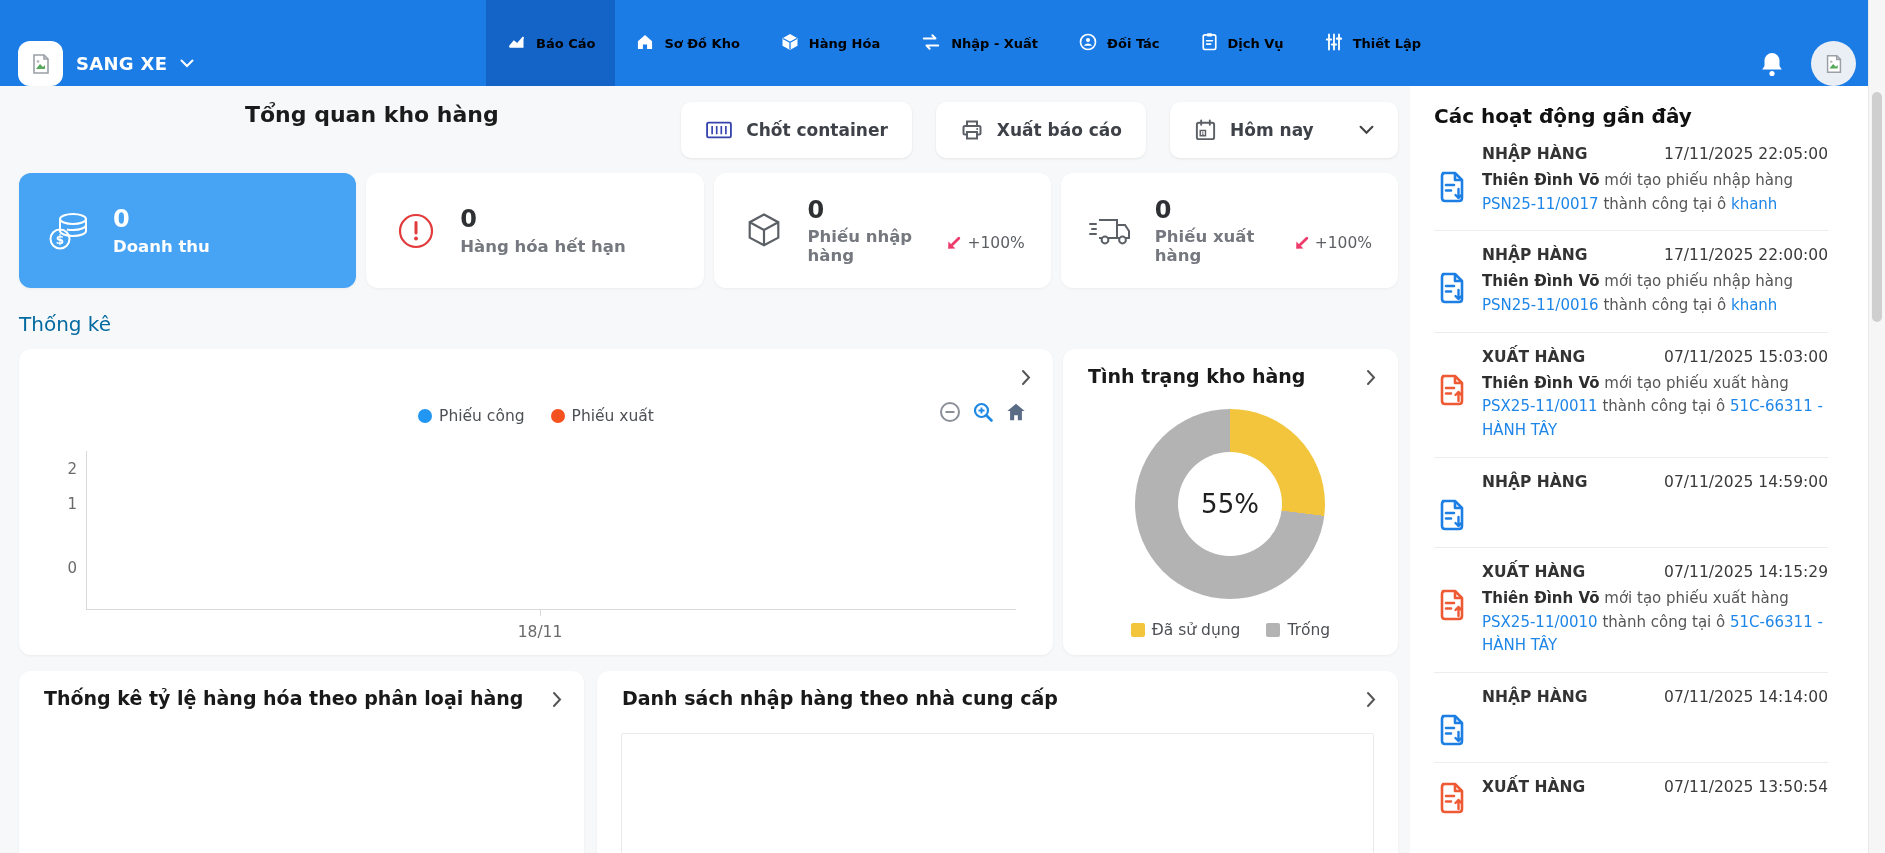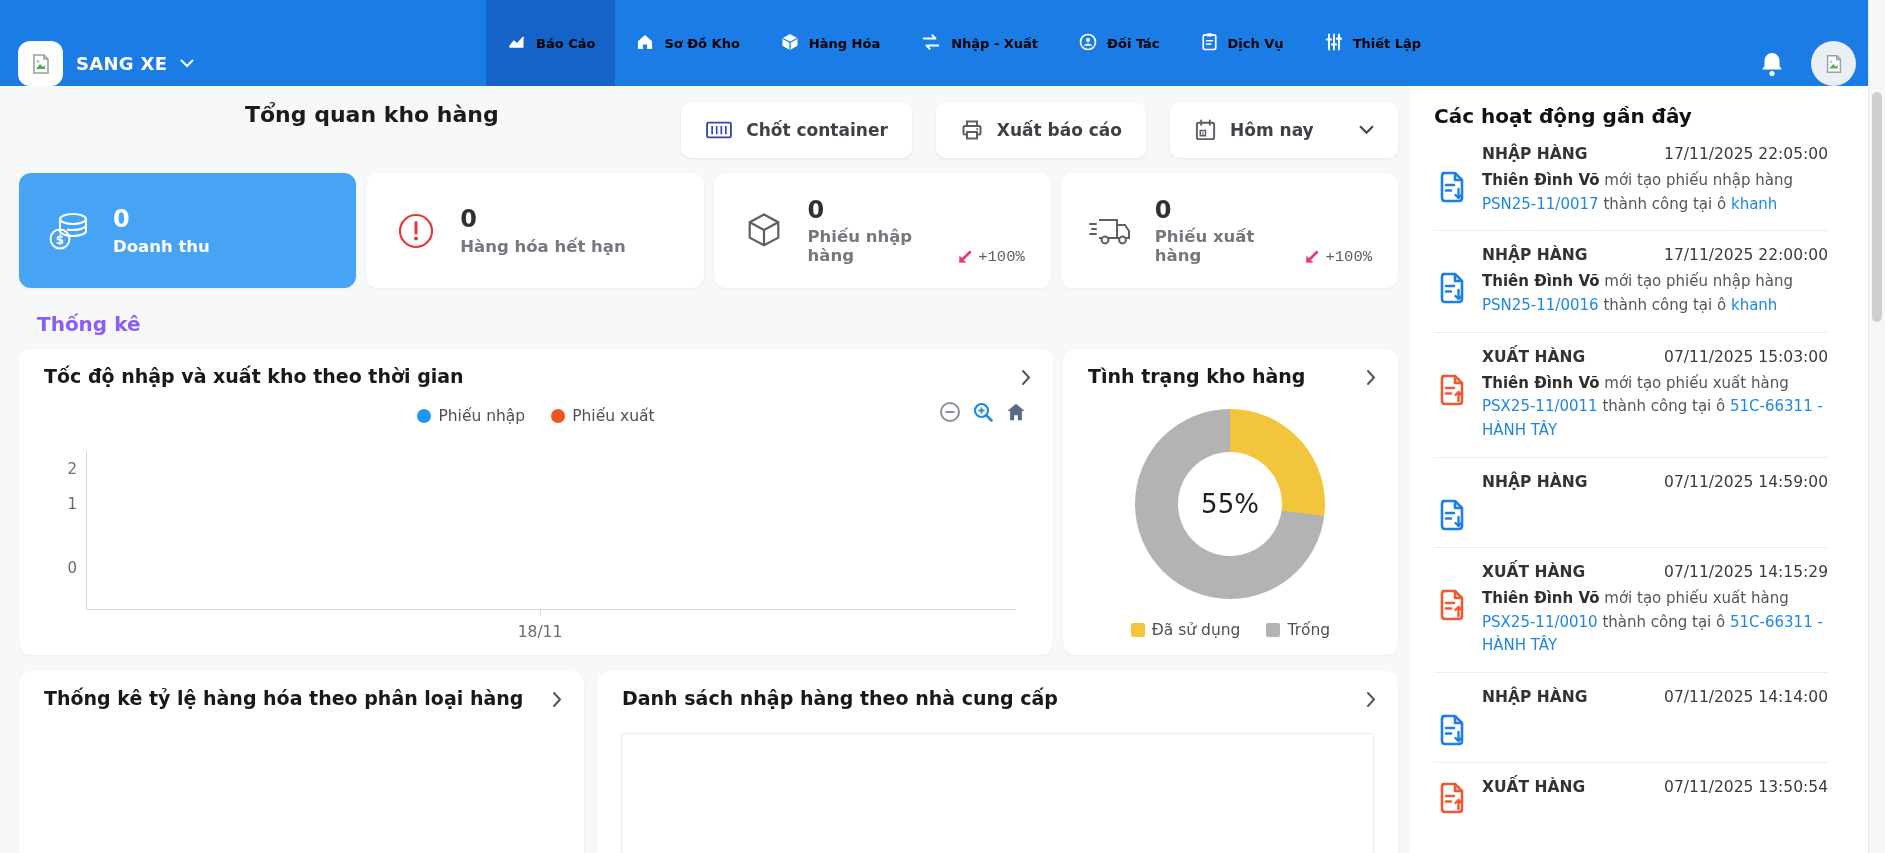--- a/index.html
+++ b/index.html
@@ -37,24 +37,24 @@
   
   .stats-row { display:flex; gap:10px; margin-top:15px; }
   .stat-card { flex:1; background:#fff; border-radius:12px; height:115px; display:flex;
     align-items:center; padding:0 26px; box-shadow:0 1px 3px rgba(0,0,0,.05); cursor:pointer; }
   .stat-card.primary { background:#47a3f3; }
   .stat-ico { width:48px; height:48px; margin-right:20px; flex:none; display:flex;
     align-items:center; justify-content:center; }
   .stat-value { font-size:24px; font-weight:bold; color:#2f3033; line-height:1.2; }
   .stat-label { font-size:16.5px; font-weight:bold; color:#75797f; margin-top:3px; }
   .primary .stat-value, .primary .stat-label { color:#fff; }
-  .delta { margin-left:auto; align-self:flex-end; margin-bottom:22px; display:flex;
-    align-items:flex-end; gap:5px; font-size:15.5px; color:#5c5f63;font-family:Liberation Mono, monospace; }
-
-  .section-title { font-size:20px; font-weight:bold; color:#8b5cf6; margin:24px 0 13px 18px; }
+  .delta { margin-left:auto; align-self:flex-end; margin-bottom:36px; display:flex;
+    align-items:flex-end; gap:5px; font-size:15.5px; color:#5c5f63; }
+
+  .section-title { font-size:20px; font-weight:normal; color:#0369a1; margin:24px 0 13px 0; }
 
   
   .charts-row { display:flex; gap:10px; }
   .card { background:#fff; border-radius:12px; position:relative;
     box-shadow:0 1px 3px rgba(0,0,0,.05); }
   .line-card { width:1034px; height:306px; }
   .donut-card { width:335px; height:306px; }
   .card-title { position:absolute; top:16px; left:25px; font-size:19px; font-weight:bold;
     color:#191919; white-space:nowrap; }
   .chev-right { position:absolute; top:20px; right:22px; cursor:pointer; display:flex; }
@@ -319,30 +319,29 @@
         </svg>
         <span>+100%</span>
       </div>
     </div>
   </div>
 
   <div class="section-title">Thống kê</div>
 
   <div class="charts-row">
     <div class="card line-card">
-      <div class="card-title">Tốc độ nhập và xuất kho theo thời gian</div>
       <span class="chev-right">
         <svg width="10" height="17" viewBox="0 0 10 17">
             <path d="M2 2 L8 8.5 L2 15" fill="none" stroke="#555" stroke-width="2" stroke-linecap="round"></path>
           </svg>
       </span>
       <div class="legend-row">
         <span class="legend-item">
           <span class="legend-dot" style="background:#2196f3"></span>
-          <span>Phiếu nhập</span>
+          <span>Phiếu công</span>
         </span>
         <span class="legend-item">
           <span class="legend-dot" style="background:#f4511e"></span>
           <span>Phiếu xuất</span>
         </span>
       </div>
       <div class="chart-tools">
         <span>
           <svg width="22" height="22" viewBox="0 0 22 22">
               <circle cx="11" cy="11" r="9" fill="none" stroke="#8a8f98" stroke-width="2"></circle>

